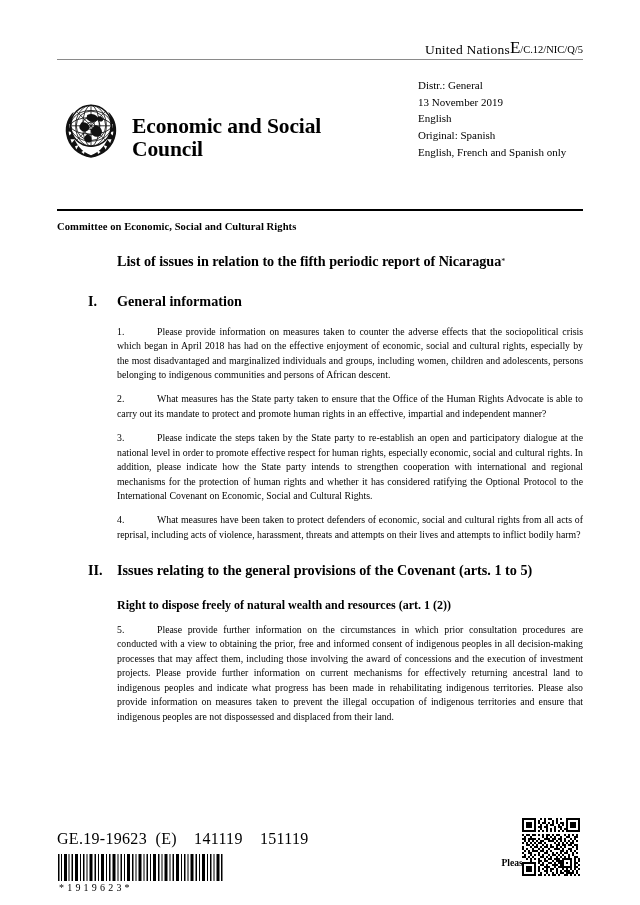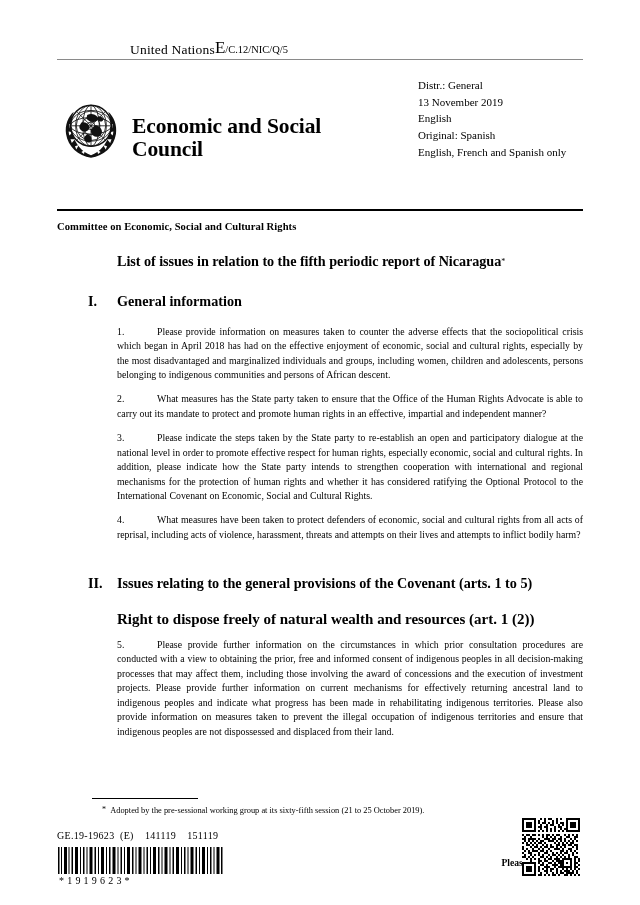--- a/index.html
+++ b/index.html
@@ -22,21 +22,21 @@
   
   .masthead {
     position: absolute;
     left: 57px;
     top: 36px;
     width: 526px;
   }
   .masthead-top {
     display: flex;
     align-items: flex-end;
-    justify-content: flex-start;
+    justify-content: flex-end;
     height: 20px;
   }
   .org-name {
     font-size: 13.5px;
     letter-spacing: 0.2px;
     padding-left: 73px;
     line-height: 1;
   }
   .doc-symbol {
     line-height: 1;
@@ -128,21 +128,21 @@
     line-height: 1.32;
   }
   .section-num {
     flex: 0 0 29px;
   }
   .section-text {
     flex: 1 1 auto;
   }
 
   .sub-head {
-    font-size: 15px;
+    font-size: 12px;
     font-weight: bold;
     margin-left: 60px;
     margin-top: 18px;
     margin-bottom: 9px;
   }
 
   .para {
     font-size: 9.8px;
     line-height: 1.48;
     text-align: justify;
@@ -179,21 +179,21 @@
   }
 
   
   .footer {
     position: absolute;
     left: 57px;
     top: 830px;
     width: 526px;
   }
   .job-no {
-    font-size: 10px;
+    font-size: 16px;
     letter-spacing: 0.3px;
     white-space: pre;
   }
   .barcode-wrap {
     margin-top: 6px;
     width: 166px;
   }
   .barcode {
     height: 27px;
     width: 166px;
@@ -317,35 +317,31 @@
     </div>
 
     <p class="para"><span class="pnum">1.</span><span>Please provide information on measures taken to counter the adverse effects that the sociopolitical crisis which began in April 2018 has had on the effective enjoyment of economic, social and cultural rights, especially by the most disadvantaged and marginalized individuals and groups, including women, children and adolescents, persons belonging to indigenous communities and persons of African descent.</span></p>
 
     <p class="para"><span class="pnum">2.</span><span>What measures has the State party taken to ensure that the Office of the Human Rights Advocate is able to carry out its mandate to protect and promote human rights in an effective, impartial and independent manner?</span></p>
 
     <p class="para"><span class="pnum">3.</span><span>Please indicate the steps taken by the State party to re-establish an open and participatory dialogue at the national level in order to promote effective respect for human rights, especially economic, social and cultural rights. In addition, please indicate how the State party intends to strengthen cooperation with international and regional mechanisms for the protection of human rights and whether it has considered ratifying the Optional Protocol to the International Covenant on Economic, Social and Cultural Rights.</span></p>
 
     <p class="para"><span class="pnum">4.</span><span>What measures have been taken to protect defenders of economic, social and cultural rights from all acts of reprisal, including acts of violence, harassment, threats and attempts on their lives and attempts to inflict bodily harm?</span></p>
 
-    <div class="section-head" style="margin-top:32px;justify-content:center;">
+    <div class="section-head" style="margin-top:19px;justify-content:center;">
       <div class="section-num">II.</div>
       <div class="section-text">Issues relating to the general provisions of the Covenant (arts. 1 to 5)</div>
     </div>
 
     <div class="sub-head">Right to dispose freely of natural wealth and resources (art. 1 (2))</div>
 
     <p class="para"><span class="pnum">5.</span><span>Please provide further information on the circumstances in which prior consultation procedures are conducted with a view to obtaining the prior, free and informed consent of indigenous peoples in all decision-making processes that may affect them, including those involving the award of concessions and the execution of investment projects. Please provide further information on current mechanisms for effectively returning ancestral land to indigenous peoples and indicate what progress has been made in rehabilitating indigenous territories. Please also provide information on measures taken to prevent the illegal occupation of indigenous territories and ensure that indigenous peoples are not dispossessed and displaced from their land.</span></p>
 
   </div>
 
-  <div class="footnote-area">
-    <div class="footnote-rule"></div>
-    <div class="footnote-text"><span class="fn-marker">*</span>&nbsp;&nbsp;<span>Adopted by the pre-sessional working group at its sixty-fifth session (21 to 25 October 2019).</span></div>
-  </div>
 
   <div class="footer">
     <div class="job-no">GE.19-19623  (E)    141119    151119</div>
 
     <div class="barcode-wrap">
       <svg class="barcode" viewBox="0 0 332 54" preserveAspectRatio="none" aria-hidden="true">
         <rect x="0" y="0" width="332" height="54" fill="#fff"></rect>
         <g fill="#000">
           <rect x="2" y="0" width="3" height="54"></rect>
             <rect x="8" y="0" width="2" height="54"></rect>

